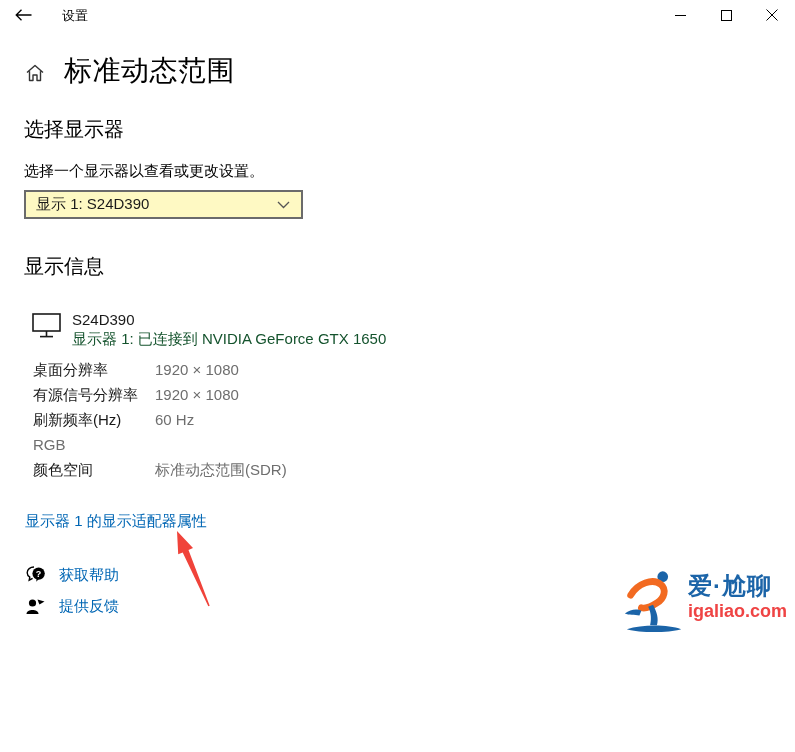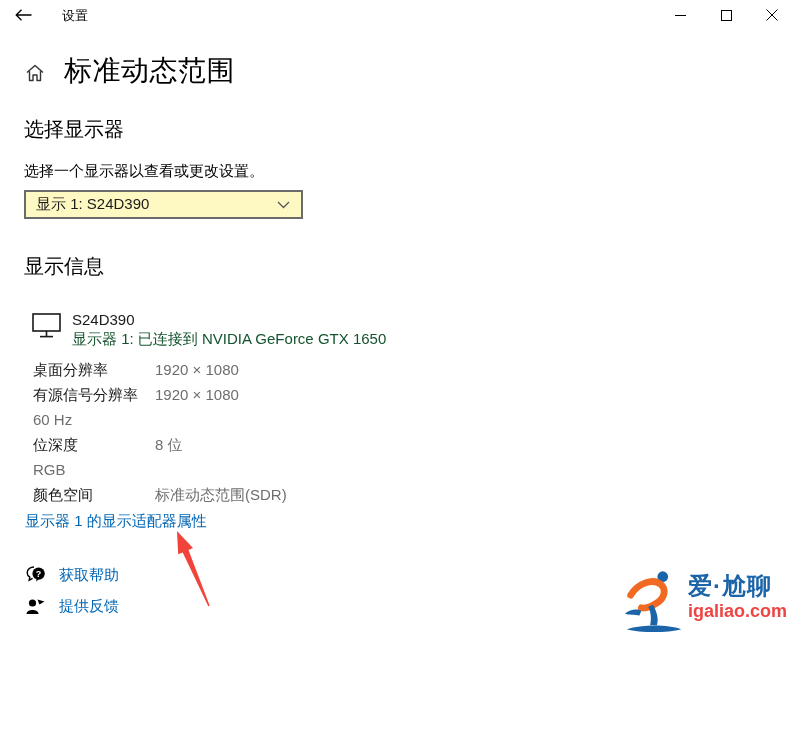--- a/index.html
+++ b/index.html
@@ -140,25 +140,22 @@
   <div class="props">
     <div class="prop-row">
       <span class="prop-label">桌面分辨率</span>
       <span class="prop-value">1920 × 1080</span>
     </div>
     <div class="prop-row">
       <span class="prop-label">有源信号分辨率</span>
       <span class="prop-value">1920 × 1080</span>
     </div>
     <div class="prop-row">
+      <span class="prop-label">刷新频率(Hz)</span>
       <span class="prop-value">60 Hz</span>
-    </div>
-    <div class="prop-row">
-      <span class="prop-label">位深度</span>
-      <span class="prop-value">8 位</span>
     </div>
     <div class="prop-row">
       <span class="prop-value">RGB</span>
     </div>
     <div class="prop-row">
       <span class="prop-label">颜色空间</span>
       <span class="prop-value">标准动态范围(SDR)</span>
     </div>
   </div>
 

